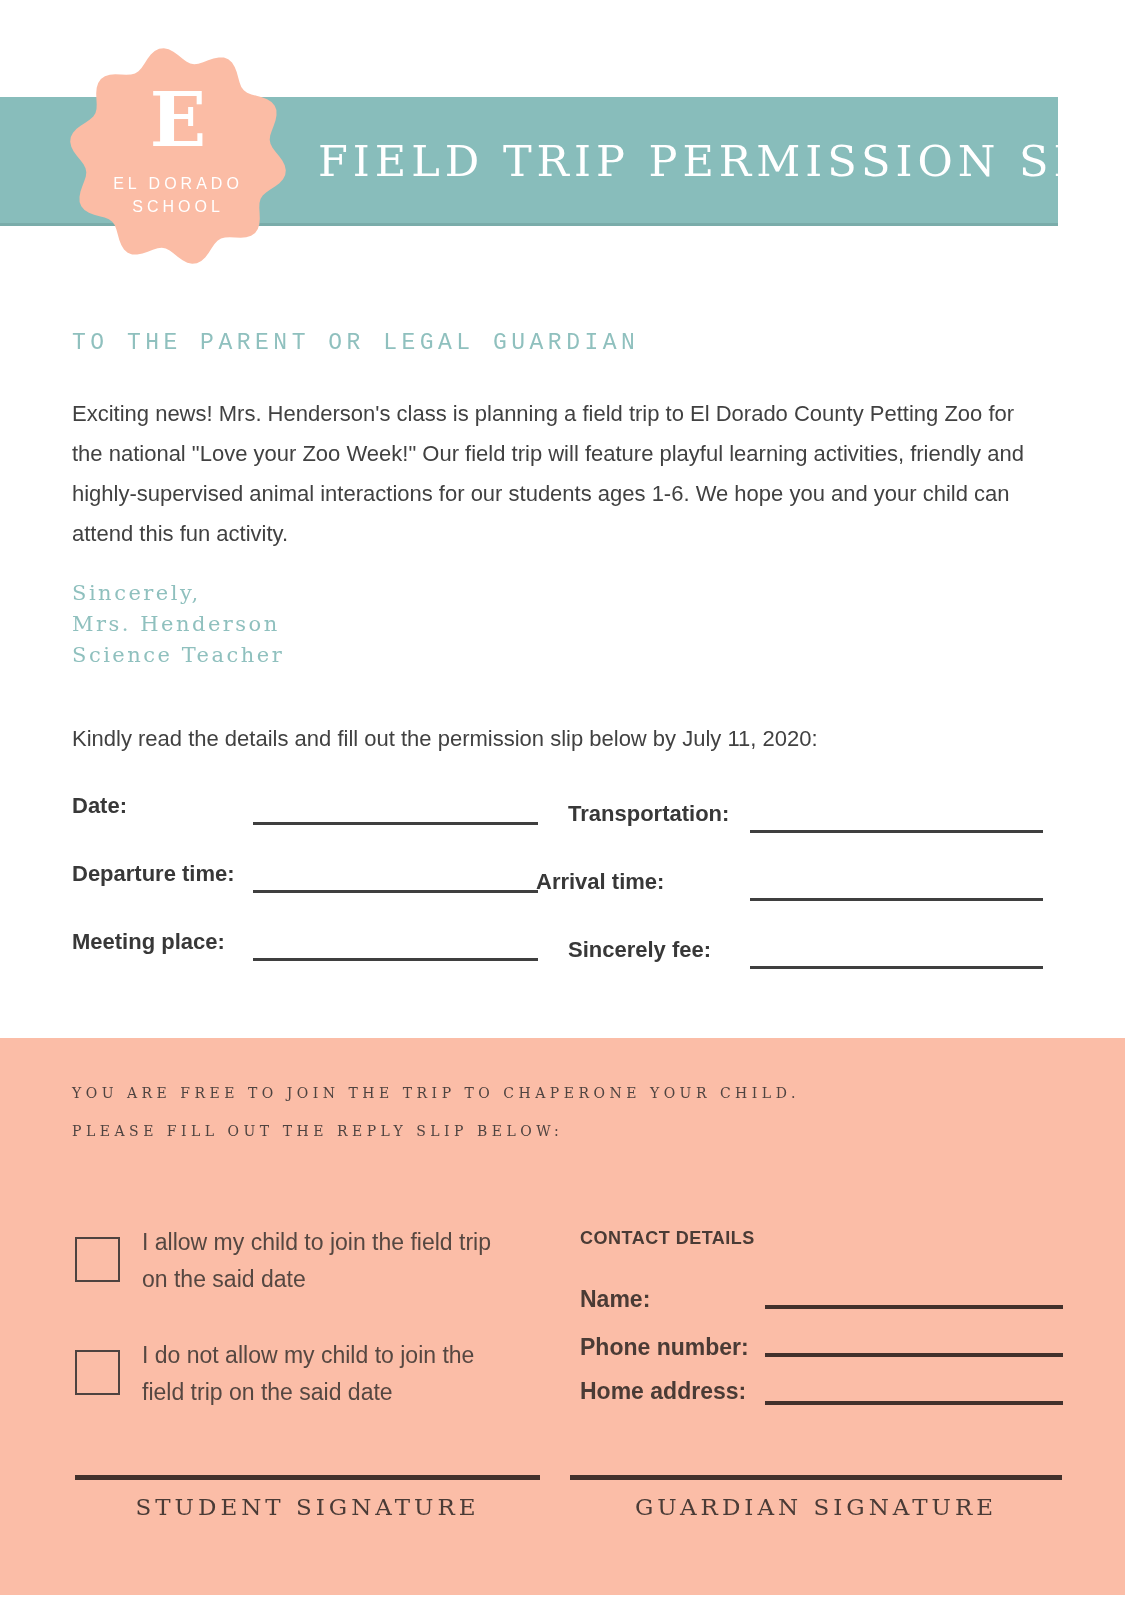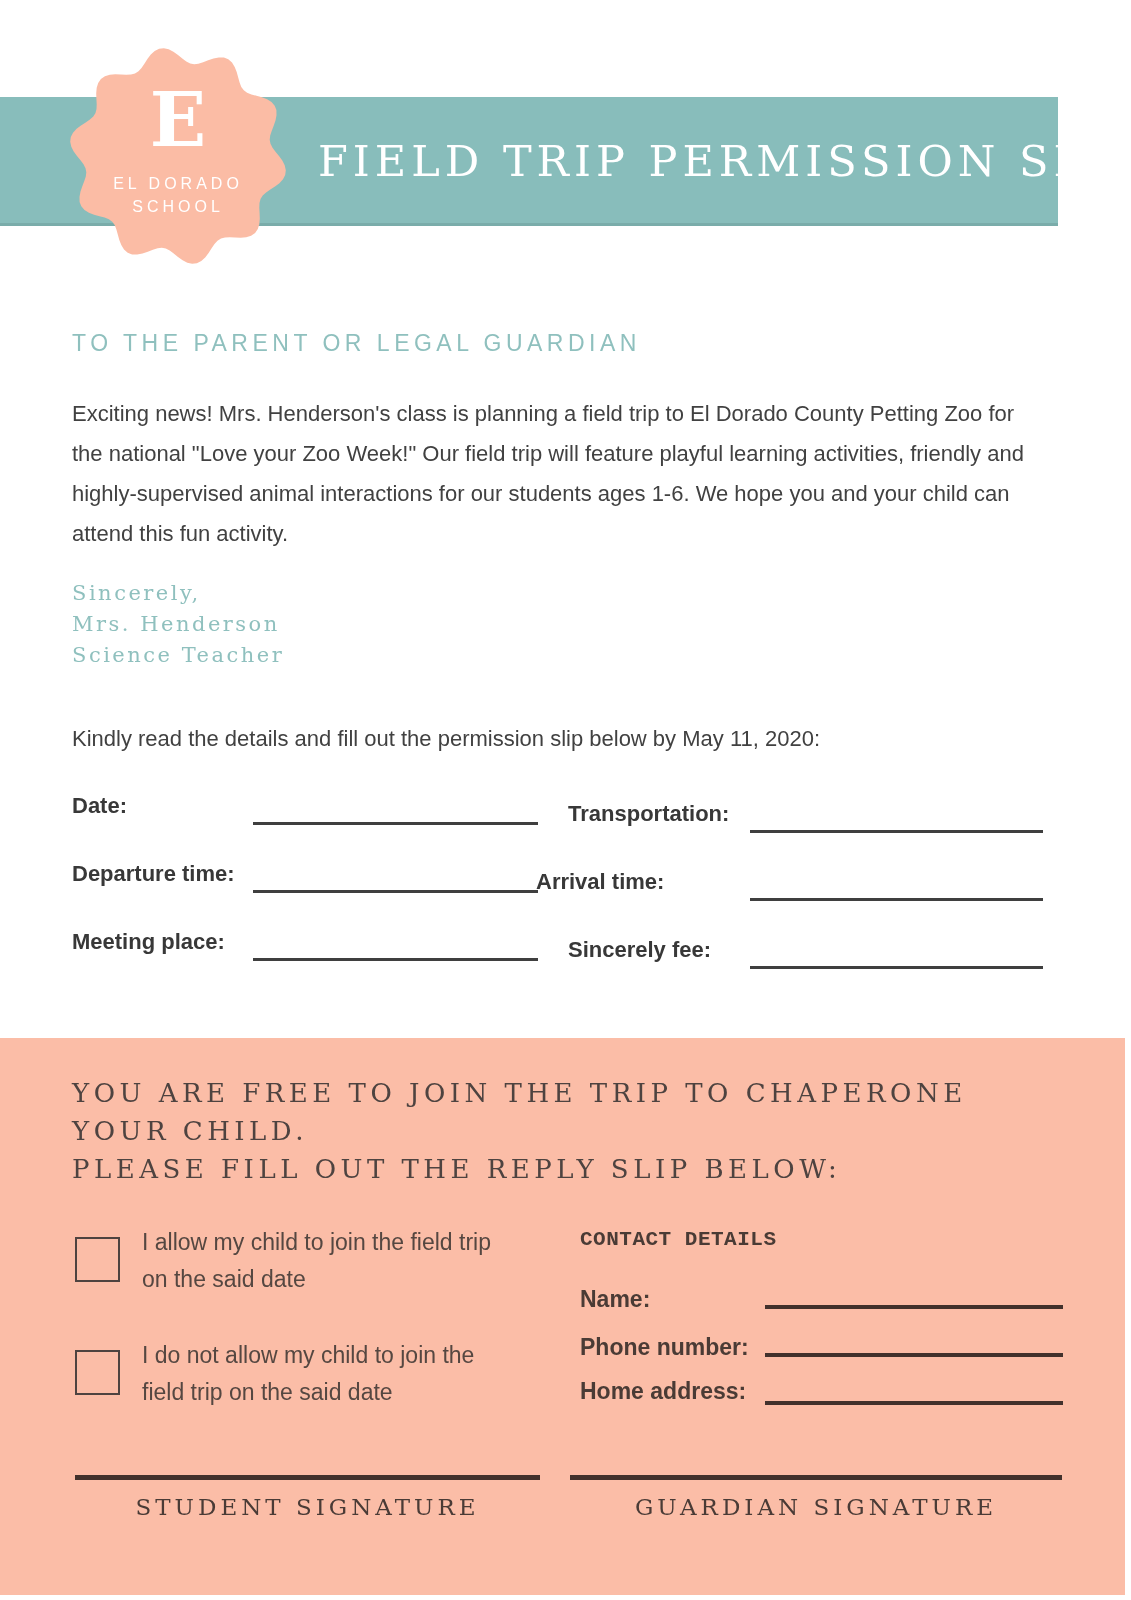--- a/index.html
+++ b/index.html
@@ -33,21 +33,21 @@
   }
   .badge-initial{
     margin-top:34px; font-family:"DejaVu Serif", serif; font-weight:bold;
     font-size:74px; line-height:84px;
   }
   .badge-line{ font-size:16px; letter-spacing:4px; line-height:23px; font-weight:400; }
   .badge-line.first{ margin-top:10px; }
   
   .salutation{
     position:absolute; left:72px; top:330px;
-    font-family:Liberation Sans, sans-serif; font-size:23px; letter-spacing:4.5px;
+    font-family:Liberation Mono, monospace; font-size:23px; letter-spacing:4.5px;
     color:var(--teal-text);
   }
   .body-par{
     position:absolute; left:72px; top:394px; width:958px;
     font-size:22px; line-height:40px; color:var(--ink);
   }
   .closing{
     position:absolute; left:72px; top:578px;
     font-family:"DejaVu Serif", serif; font-size:21px; line-height:31px;
     letter-spacing:2.5px; color:var(--teal-text);
@@ -62,34 +62,34 @@
     text-align:right;
   }
   .field-line{ position:absolute; height:3px; background:var(--line-dark); }
   
   .peach{
     position:absolute; left:0; top:1038px; width:1125px; height:557px;
     background:var(--peach);
   }
   .reply-heading{
     position:absolute; left:72px; top:1074px; width:920px;
-    font-family:"DejaVu Serif", serif; font-size:26px; line-height:38px;
+    font-family:"DejaVu Serif", serif; font-size:14px; line-height:38px;
     letter-spacing:4.5px; color:var(--brown);
   }
   .checkbox{
     position:absolute; width:45px; height:45px;
     border:2.5px solid var(--brown); background:transparent;
   }
   .option-label{
     position:absolute; left:142px; width:358px;
     font-size:23px; line-height:37px; color:var(--brown-text);
   }
   .contact-heading{
     position:absolute; left:580px; top:1228px;
-    font-size:21px; font-weight:bold; letter-spacing:0.5px; color:#4a3b35;font-family:Liberation Mono, monospace;
+    font-size:18px; font-weight:bold; letter-spacing:0.5px; color:#4a3b35;
   }
   .contact-label{
     position:absolute; left:580px; font-size:23px; font-weight:bold; color:#4a3b35;
     white-space:nowrap;
   }
   .contact-line{ position:absolute; left:765px; width:298px; height:4px; background:var(--line-brown); }
   .sig-line{ position:absolute; top:1475px; height:5px; background:var(--line-brown); }
   .sig-label{
     position:absolute; top:1494px; text-align:center;
     font-family:"DejaVu Serif", serif; font-size:23px; letter-spacing:4px; color:#4a3b36;
@@ -116,21 +116,21 @@
     </div>
   </div>
 
   <div class="salutation">TO THE PARENT OR LEGAL GUARDIAN</div>
   <div class="body-par">Exciting news! Mrs. Henderson's class is planning a field trip to El Dorado County Petting Zoo for the national "Love your Zoo Week!" Our field trip will feature playful learning activities, friendly and highly-supervised animal interactions for our students ages 1-6. We hope you and your child can attend this fun activity.</div>
   <div class="closing">
     <div>Sincerely,</div>
     <div>Mrs. Henderson</div>
     <div>Science Teacher</div>
   </div>
-  <div class="instruction">Kindly read the details and fill out the permission slip below by May 11, 2020:</div>
+  <div class="instruction">Kindly read the details and fill out the permission slip below by July 11, 2020:</div>
 
   <div class="field-label" style="left:72px; top:793px;">Date:</div>
   <div class="field-line" style="left:253px; top:822px; width:285px;"></div>
 
   <div class="field-label" style="left:72px; top:861px;">Departure time:</div>
   <div class="field-line" style="left:253px; top:890px; width:285px;"></div>
 
   <div class="field-label" style="left:72px; top:929px;">Meeting place:</div>
   <div class="field-line" style="left:253px; top:958px; width:285px;"></div>
 

